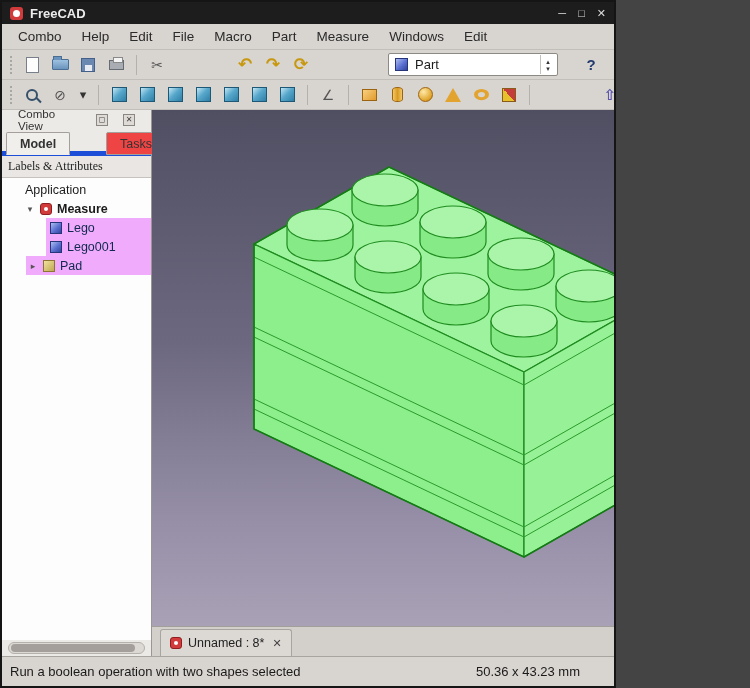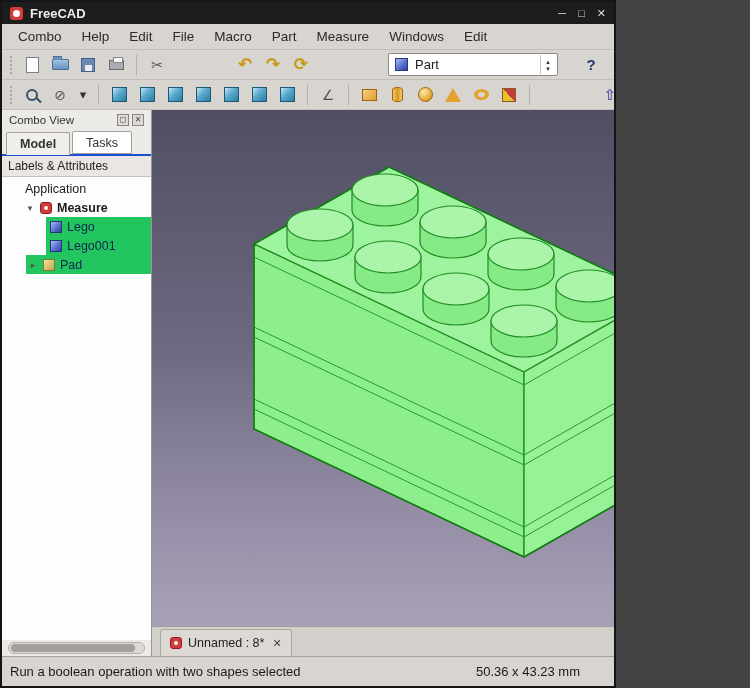--- a/index.html
+++ b/index.html
@@ -80,37 +80,37 @@
               display: flex; align-items: center; gap: 7px; padding: 0 2px 0 6px; flex: 0 0 auto; }
   .wb-label { flex: 1; font-size: 13px; color: #1c1c1c; }
   .wb-spin { width: 15px; height: 19px; border-left: 1px solid #c4c0bc; display: flex; flex-direction: column;
              align-items: center; justify-content: center; font-size: 7px; line-height: 7px; color: #333; }
 
   
   .main { flex: 1; display: flex; min-height: 0; }
 
   
   .combo-view { width: 150px; flex: 0 0 auto; border-right: 1px solid #9a9692; background: #eceae7; display: flex; flex-direction: column; }
-  .cv-titlebar { height: 20px; display: flex; align-items: center; padding: 0 7px; gap: 3px; }
+  .cv-titlebar { height: 20px; display: flex; align-items: center; padding: 0 16px; gap: 15px; }
   .cv-title { font-size: 11.5px; color: #333; flex: 1; }
   .cv-btn { width: 12px; height: 12px; border: 1px solid #8a8681; background: #dedad6; font-size: 8px; line-height: 10px;
             text-align: center; color: #444; flex: 0 0 auto; }
-  .cv-tabs { display: flex; align-items: flex-end; padding: 2px 4px 0 4px; border-bottom: 2px solid #1d4ed8; height: 26px; }
+  .cv-tabs { display: flex; padding: 2px 4px 0 4px; border-bottom: 5px solid #1d4ed8; height: 26px; gap: 34px; }
   .panel-tab { height: 23px; padding: 0 13px; font-size: 12.5px; display: flex; align-items: center;
-               border: 1px solid #a49f9b; background: #ffffff; color: #333; border-radius: 2px 2px 0 0; }
+               border: 1px solid #a49f9b; background: #ef4444; color: #333; border-radius: 2px 2px 0 0; }
   .panel-tab.active { background: #f1efec; border-bottom-color: #f1efec; margin-bottom: -1px; font-weight: bold; }
   .panel-tab + .panel-tab { margin-left: 2px; }
-  .cv-header { background: #e9e6e3; border-bottom: 1px solid #c6c2be; font-size: 12px; padding: 3px 6px; color: #222; }
+  .cv-header { background: #e9e6e3; border-bottom: 1px solid #c6c2be; font-size: 12px; padding: 3px 6px; color: #222; font-family: Liberation Serif, serif; }
   .cv-tree { flex: 1; background: #fdfdfd; padding-top: 2px; overflow: hidden; }
   .tree-row { display: flex; align-items: center; height: 19px; gap: 5px; font-size: 12.5px; color: #1c1c1c; padding-left: 23px; }
   .tree-row .expander { width: 10px; font-size: 9px; color: #555; text-align: center; flex: 0 0 auto; }
   .tree-row.bold { font-weight: bold; }
   .tree-row.child { margin-left: 44px; padding-left: 4px; }
   .tree-row.child-exp { margin-left: 24px; padding-left: 2px; }
-  .tree-row.selected { background: #22c55e; color: #10294e; }
+  .tree-row.selected { background: #f0abfc; color: #10294e; }
   .ti-doc { width: 12px; height: 12px; background: #d23b3b; border: 1px solid #8f1f1f; border-radius: 3px; position: relative; flex: 0 0 auto; }
   .ti-doc::after { content:""; position: absolute; inset: 3px; background: #fff; border-radius: 50%; }
   .ti-cube { width: 12px; height: 12px; background: linear-gradient(135deg,#aebef0 0%,#5a6fd0 55%,#32449c 100%); border: 1px solid #26347a; flex: 0 0 auto; }
   .ti-pad { width: 12px; height: 12px; background: linear-gradient(135deg,#f0e2a0,#c0a850); border: 1px solid #8a7630; flex: 0 0 auto; }
   .cv-scroll { height: 16px; padding: 2px 6px; background: #eceae7; }
   .hscroll-track { height: 12px; background: #dcd8d4; border: 1px solid #b4b0ac; border-radius: 6px; position: relative; }
   .hscroll-thumb { position: absolute; top: 1px; left: 2px; height: 8px; width: 92%; background: #a49f9a; border-radius: 4px; }
 
   
   .viewport-col { flex: 1; display: flex; flex-direction: column; min-width: 0; }

